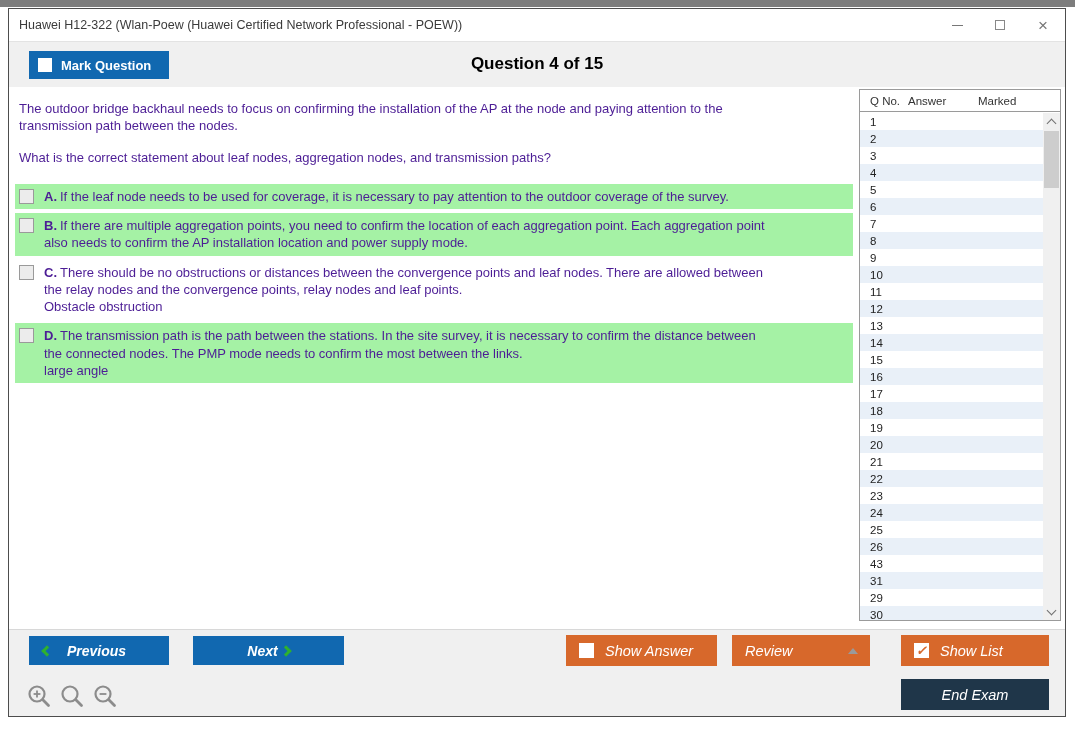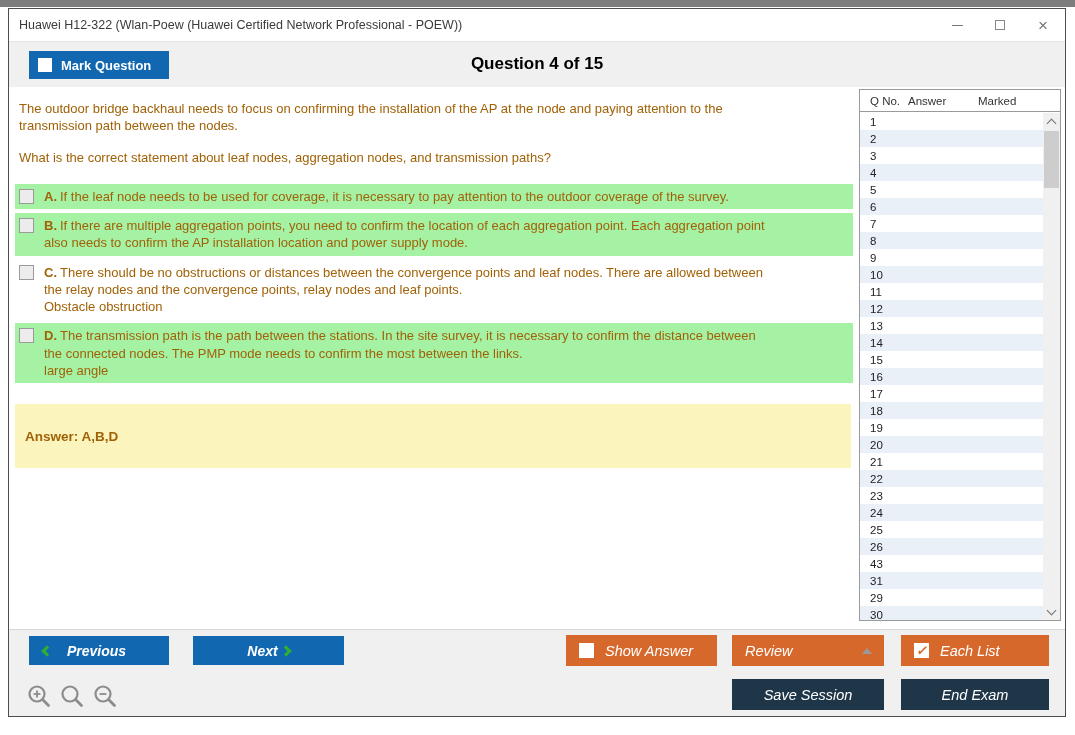--- a/index.html
+++ b/index.html
@@ -16,21 +16,21 @@
   .ic-max { width:10px; height:10px; border:1px solid #888; display:inline-block; }
   .ic-close { font-size:17px; color:#777; line-height:1; }
 
   
   .header-band { position:absolute; top:32px; left:0; right:0; height:46px; background:#f0f0f0; border-top:1px solid #e3e3e3; }
   .q-counter { position:absolute; left:0; right:0; top:12px; text-align:center; font-size:17px; font-weight:bold; color:#000; }
   .btn-mark { position:absolute; left:20px; top:9px; width:140px; height:28px; background:#1168b0; border:none; color:#fff; font-weight:bold; font-size:13px; display:flex; align-items:center; gap:9px; padding-left:9px; cursor:pointer; font-family:"Liberation Sans", sans-serif; }
   .cb-white { width:14px; height:14px; background:#fff; border:none; display:inline-block; flex-shrink:0; }
 
   
-  .question-area { position:absolute; left:6px; top:92px; width:838px; font-size:13px; color:#a16207; }
+  .question-area { position:absolute; left:6px; top:92px; width:838px; font-size:13px; color:#4c1d95; }
   .question-area .para { max-width:762px; line-height:1.3; margin-left:4px; }
   .question-area .para + .para { margin-top:15px; }
   .options { margin-top:17px; }
   .option { display:flex; gap:10px; padding:4px 6px 4px 4px; margin-bottom:4px; background:#fff; cursor:pointer; }
   .option.highlighted { background:#a5f2a5; }
   .opt-cb { width:15px; height:15px; background:#ececec; border:1px solid #9a9a9a; flex-shrink:0; margin-top:1px; cursor:pointer; }
   .opt-text { max-width:725px; line-height:1.33; }
   .opt-text b { margin-right:3px; }
   .answer-box { margin-top:21px; width:836px; height:64px; background:#fbf5bd; padding:25px 0 0 10px; font-weight:bold; font-size:13.5px; }
 
@@ -57,21 +57,21 @@
   
   .footer { position:absolute; left:0; right:0; bottom:0; height:87px; background:#f0f0f0; border-top:1px solid #d8d8d8; }
   .btn { border:none; color:#fff; font-size:14px; font-weight:bold; cursor:pointer; display:flex; align-items:center; font-family:"Liberation Sans", sans-serif;font-style:italic; }
   .btn-prev { position:absolute; left:20px; top:6px; width:140px; height:29px; background:#1168b0; padding-left:14px; gap:16px; }
   .btn-next { position:absolute; left:184px; top:6px; width:151px; height:29px; background:#1168b0; justify-content:center; gap:4px; }
   .chev-g { width:8px; height:8px; border-left:3px solid #2fb12f; border-bottom:3px solid #2fb12f; display:inline-block; flex-shrink:0; }
   .chev-left { transform:rotate(45deg); }
   .chev-right { transform:rotate(-135deg); }
   .btn-orange { background:#d7682b; font-weight:normal; font-size:14.5px; }
   .btn-show-answer { position:absolute; left:557px; top:5px; width:151px; height:31px; padding-left:13px; gap:11px; }
-  .btn-review { position:absolute; left:723px; top:5px; width:152px; height:31px; padding-left:13px; justify-content:space-between; padding-right:12px; }
+  .btn-review { position:absolute; left:723px; top:5px; width:138px; height:31px; padding-left:13px; justify-content:space-between; padding-right:12px; }
   .btn-show-list { position:absolute; left:892px; top:5px; width:148px; height:31px; padding-left:13px; gap:11px; }
   .btn-navy { background:#1f3649; font-weight:normal; font-size:14.5px; justify-content:center; }
   .btn-save { position:absolute; left:723px; top:49px; width:152px; height:31px; }
   .btn-end { position:absolute; left:892px; top:49px; width:148px; height:31px; }
   .cb-sm { width:15px; height:15px; background:#fff; display:inline-flex; align-items:center; justify-content:center; flex-shrink:0; }
   .cb-sm .mark { color:#d7682b; font-size:13px; font-weight:bold; line-height:1; }
   .tri-up { width:0; height:0; border-left:5px solid transparent; border-right:5px solid transparent; border-bottom:6px solid #9a9a9a; }
   .zoom-tools { position:absolute; left:18px; top:54px; display:flex; gap:8px; }
   .zoom-tools .zbtn { cursor:pointer; }
 </style>
@@ -133,21 +133,20 @@
       </div>
       <div class="option highlighted">
         <span class="opt-cb"></span>
         <div class="opt-text">
           <b>D.</b><span>The transmission path is the path between the stations. In the site survey, it is necessary to confirm the distance between the connected nodes. The PMP mode needs to confirm the most between the links.</span>
           <div>large angle</div>
         </div>
       </div>
     </div>
 
-    <div class="answer-box">Answer: A,B,D</div>
   </div>
 
   <div class="list-panel">
     <div class="list-header">
       <span class="lh-q">Q No.</span>
       <span class="lh-a">Answer</span>
       <span class="lh-m">Marked</span>
     </div>
     <div class="list-rows">
         <div class="list-row">
@@ -351,23 +350,20 @@
       <span>Show Answer</span>
     </button>
     <button class="btn btn-orange btn-review">
       <span>Review</span>
       <span class="tri-up"></span>
     </button>
     <button class="btn btn-orange btn-show-list">
       <span class="cb-sm">
           <span class="mark">✓</span>
         </span>
-      <span>Each List</span>
-    </button>
-    <button class="btn btn-navy btn-save">
-      <span>Save Session</span>
+      <span>Show List</span>
     </button>
     <button class="btn btn-navy btn-end">
       <span>End Exam</span>
     </button>
   </div>
 
 </div>
 
 </body></html>

